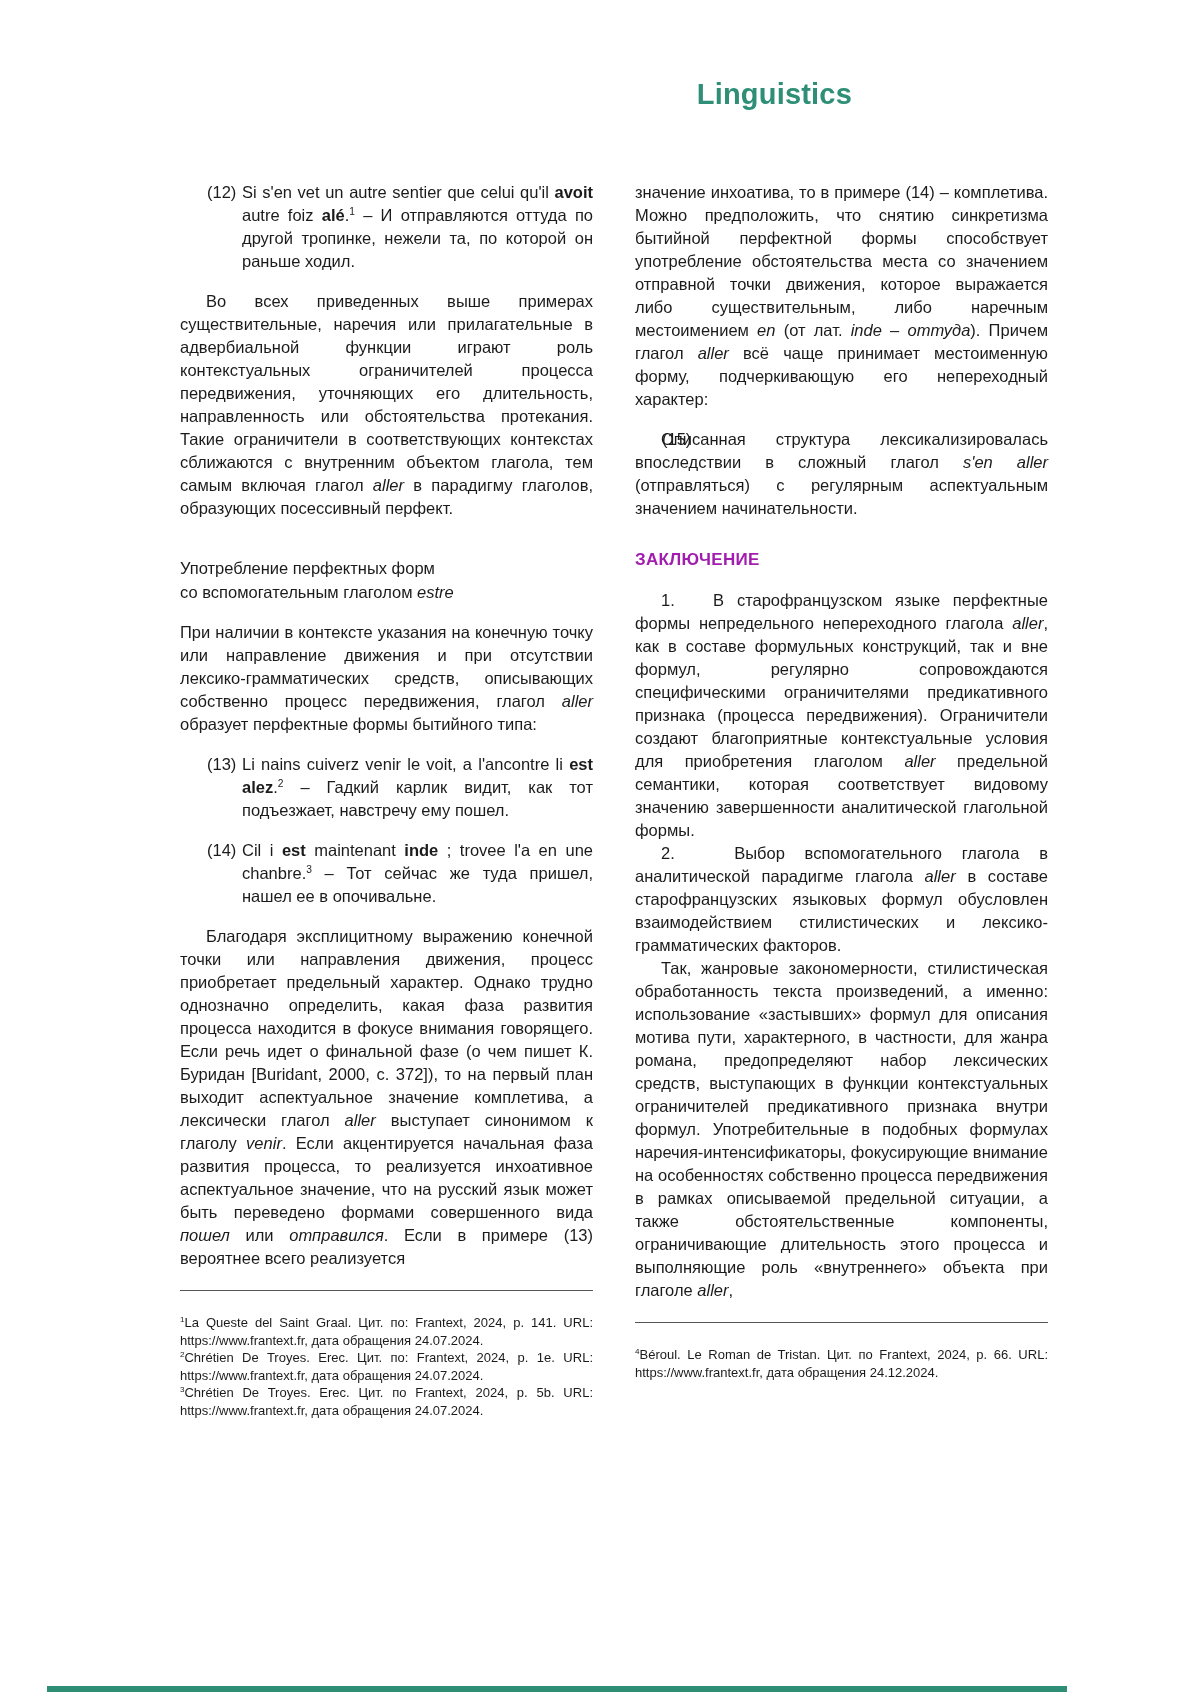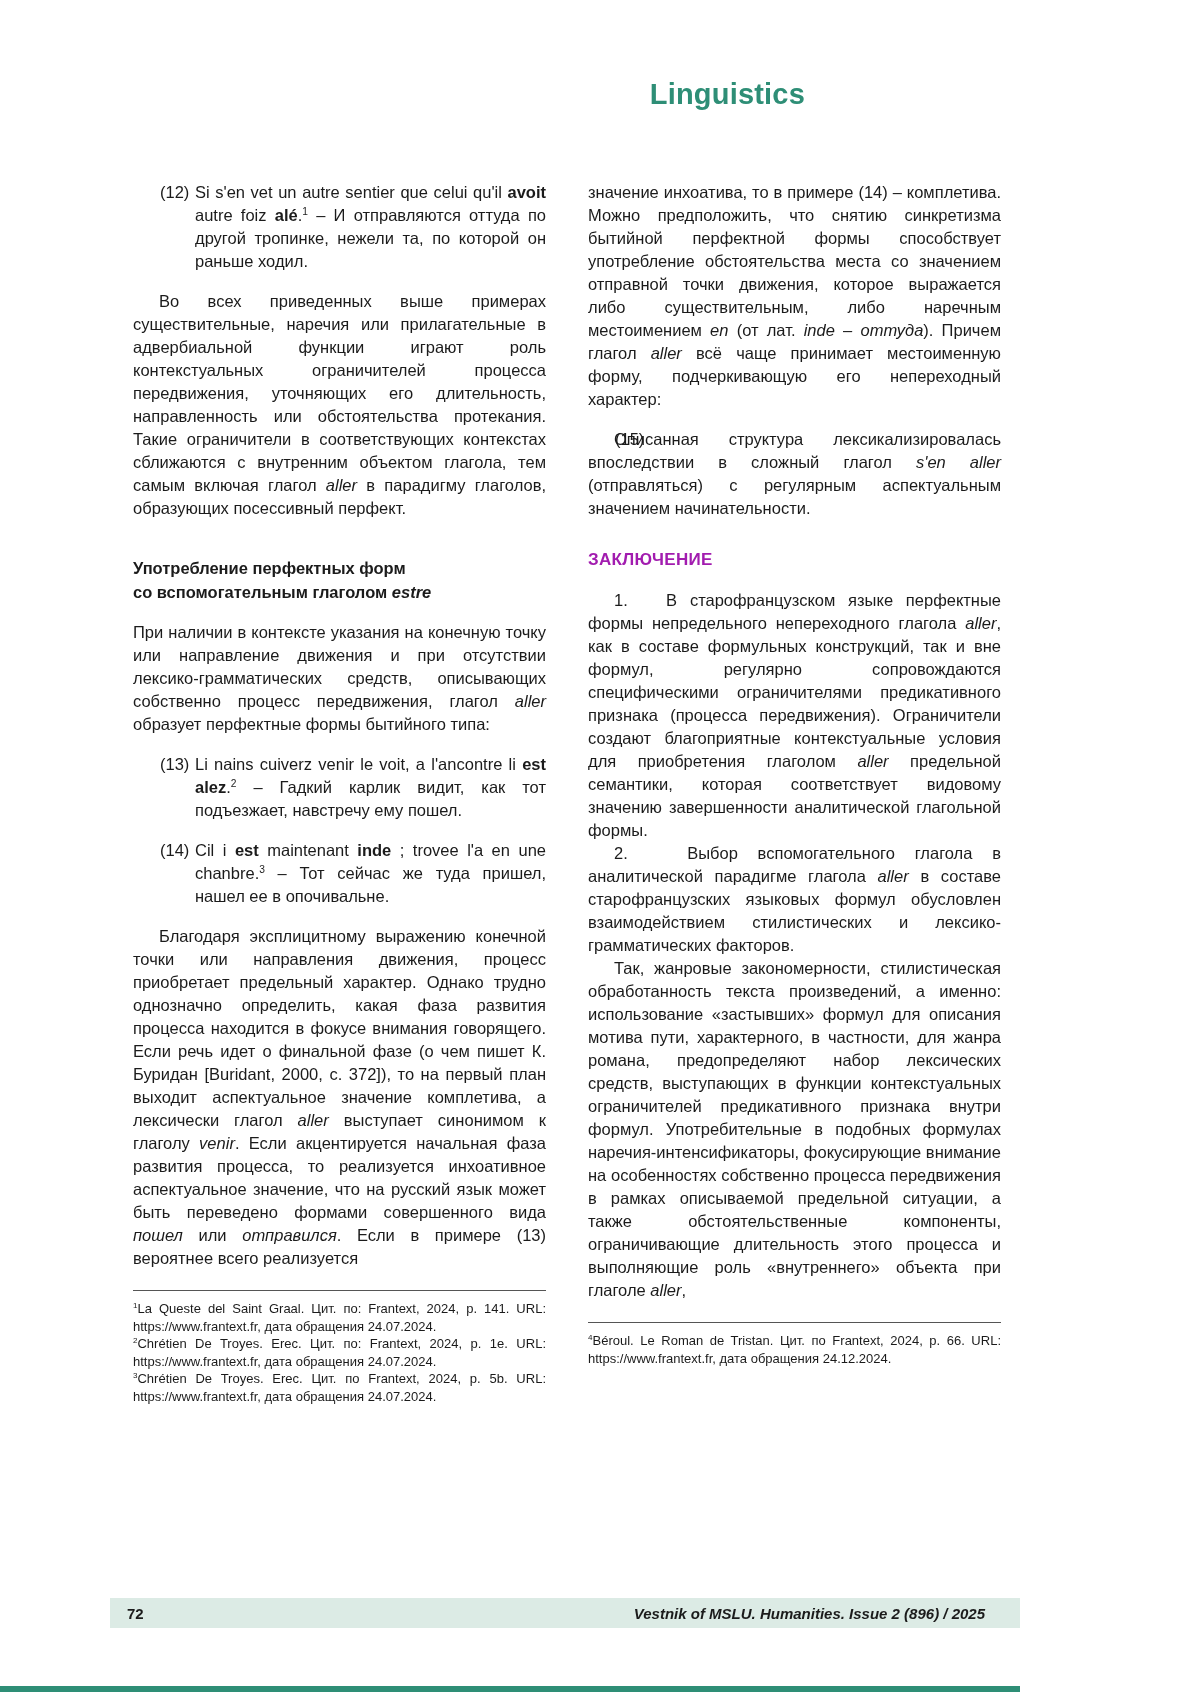--- a/index.html
+++ b/index.html
@@ -1,37 +1,37 @@
 <!DOCTYPE html>
 <html><head>
 <meta charset="utf-8">
 <style>
   html,body{margin:0;padding:0;background:#ffffff;}
   .page{
     position:relative;width:1020px;height:1697px;background:#ffffff;overflow:hidden;
-    font-family:"Liberation Sans","DejaVu Sans",sans-serif;color:#1b1b1b;
+    font-family:"Liberation Sans","DejaVu Sans",sans-serif;color:#1b1b1b;margin-left:47px;
   }
   .running-head{
     position:absolute;top:78px;right:215px;
     font-size:29px;font-weight:600;color:#2E8E76;letter-spacing:.2px;
   }
   .col{position:absolute;top:181px;width:413px;font-size:16.5px;line-height:23px;text-align:justify;}
   .col-left{left:133px;}
   .col-right{left:588px;}
   p.para{margin:0;}
   .indent{text-indent:26px;}
   .example{position:relative;margin:17px 0;padding-left:62px;text-align:justify;}
   .example.first{margin-top:0;}
   .ex-num{position:absolute;left:27px;top:0;}
-  .subheading{margin:36px 0 17px;font-size:16.5px;font-weight:bold;text-align:left;line-height:24px;}
+  .subheading{margin:36px 0 17px;font-size:16.5px;font-weight:normal;text-align:left;line-height:24px;}
   .conclusion-heading{margin:28px 0 18px;font-size:17px;font-weight:bold;color:#a21caf;text-align:left;letter-spacing:.3px;}
   .b{font-weight:bold;}
   .i{font-style:italic;}
   sup{font-size:.62em;line-height:0;vertical-align:super;}
-  .footnotes{margin-top:20px;border-top:1px solid #555;padding-top:9px;font-size:13px;line-height:17.5px;}
+  .footnotes{margin-top:20px;border-top:1px solid #555;padding-top:23px;font-size:13px;line-height:17.5px;}
   .footnote{text-align:justify;margin:0;}
   .footer-bar{
     position:absolute;left:110px;top:1598px;width:980px;height:30px;background:#DCEBE5;
     display:flex;align-items:center;justify-content:space-between;
     padding:0 105px 0 17px;box-sizing:border-box;font-size:15px;
   }
   .footer-page-number{font-weight:bold;}
   .footer-journal{font-weight:bold;font-style:italic;}
   .bottom-rule{position:absolute;left:0;top:1686px;width:1200px;height:6px;background:#2E8E76;}
 </style>
@@ -93,20 +93,16 @@
     <p class="para indent"><span>2.&nbsp;&nbsp;&nbsp;Выбор вспомогательного глагола в аналитической парадигме глагола </span><span class="i">aller</span><span> в составе старофранцузских языковых формул обусловлен взаимодействием стилистических и лексико-грамматических факторов.</span></p>
 
     <p class="para indent"><span>Так, жанровые закономерности, стилистическая обработанность текста произведений, а именно: использование «застывших» формул для описания мотива пути, характерного, в частности, для жанра романа, предопределяют набор лексических средств, выступающих в функции контекстуальных ограничителей предикативного признака внутри формул. Употребительные в подобных формулах наречия-интенсификаторы, фокусирующие внимание на особенностях собственно процесса передвижения в рамках описываемой предельной ситуации, а также обстоятельственные компоненты, ограничивающие длительность этого процесса и выполняющие роль «внутреннего» объекта при глаголе </span><span class="i">aller</span><span>,</span></p>
 
     <div class="footnotes">
       <p class="footnote"><sup>4</sup><span>Béroul. Le Roman de Tristan. Цит. по Frantext, 2024, p. 66. URL: https://www.frantext.fr, дата обращения 24.12.2024.</span></p>
     </div>
 
   </div>
 
-  <div class="footer-bar">
-    <span class="footer-page-number">72</span>
-    <span class="footer-journal">Vestnik of MSLU. Humanities. Issue 2 (896) / 2025</span>
-  </div>
 
   <div class="bottom-rule"></div>
 
 </div>
 
 </body></html>

